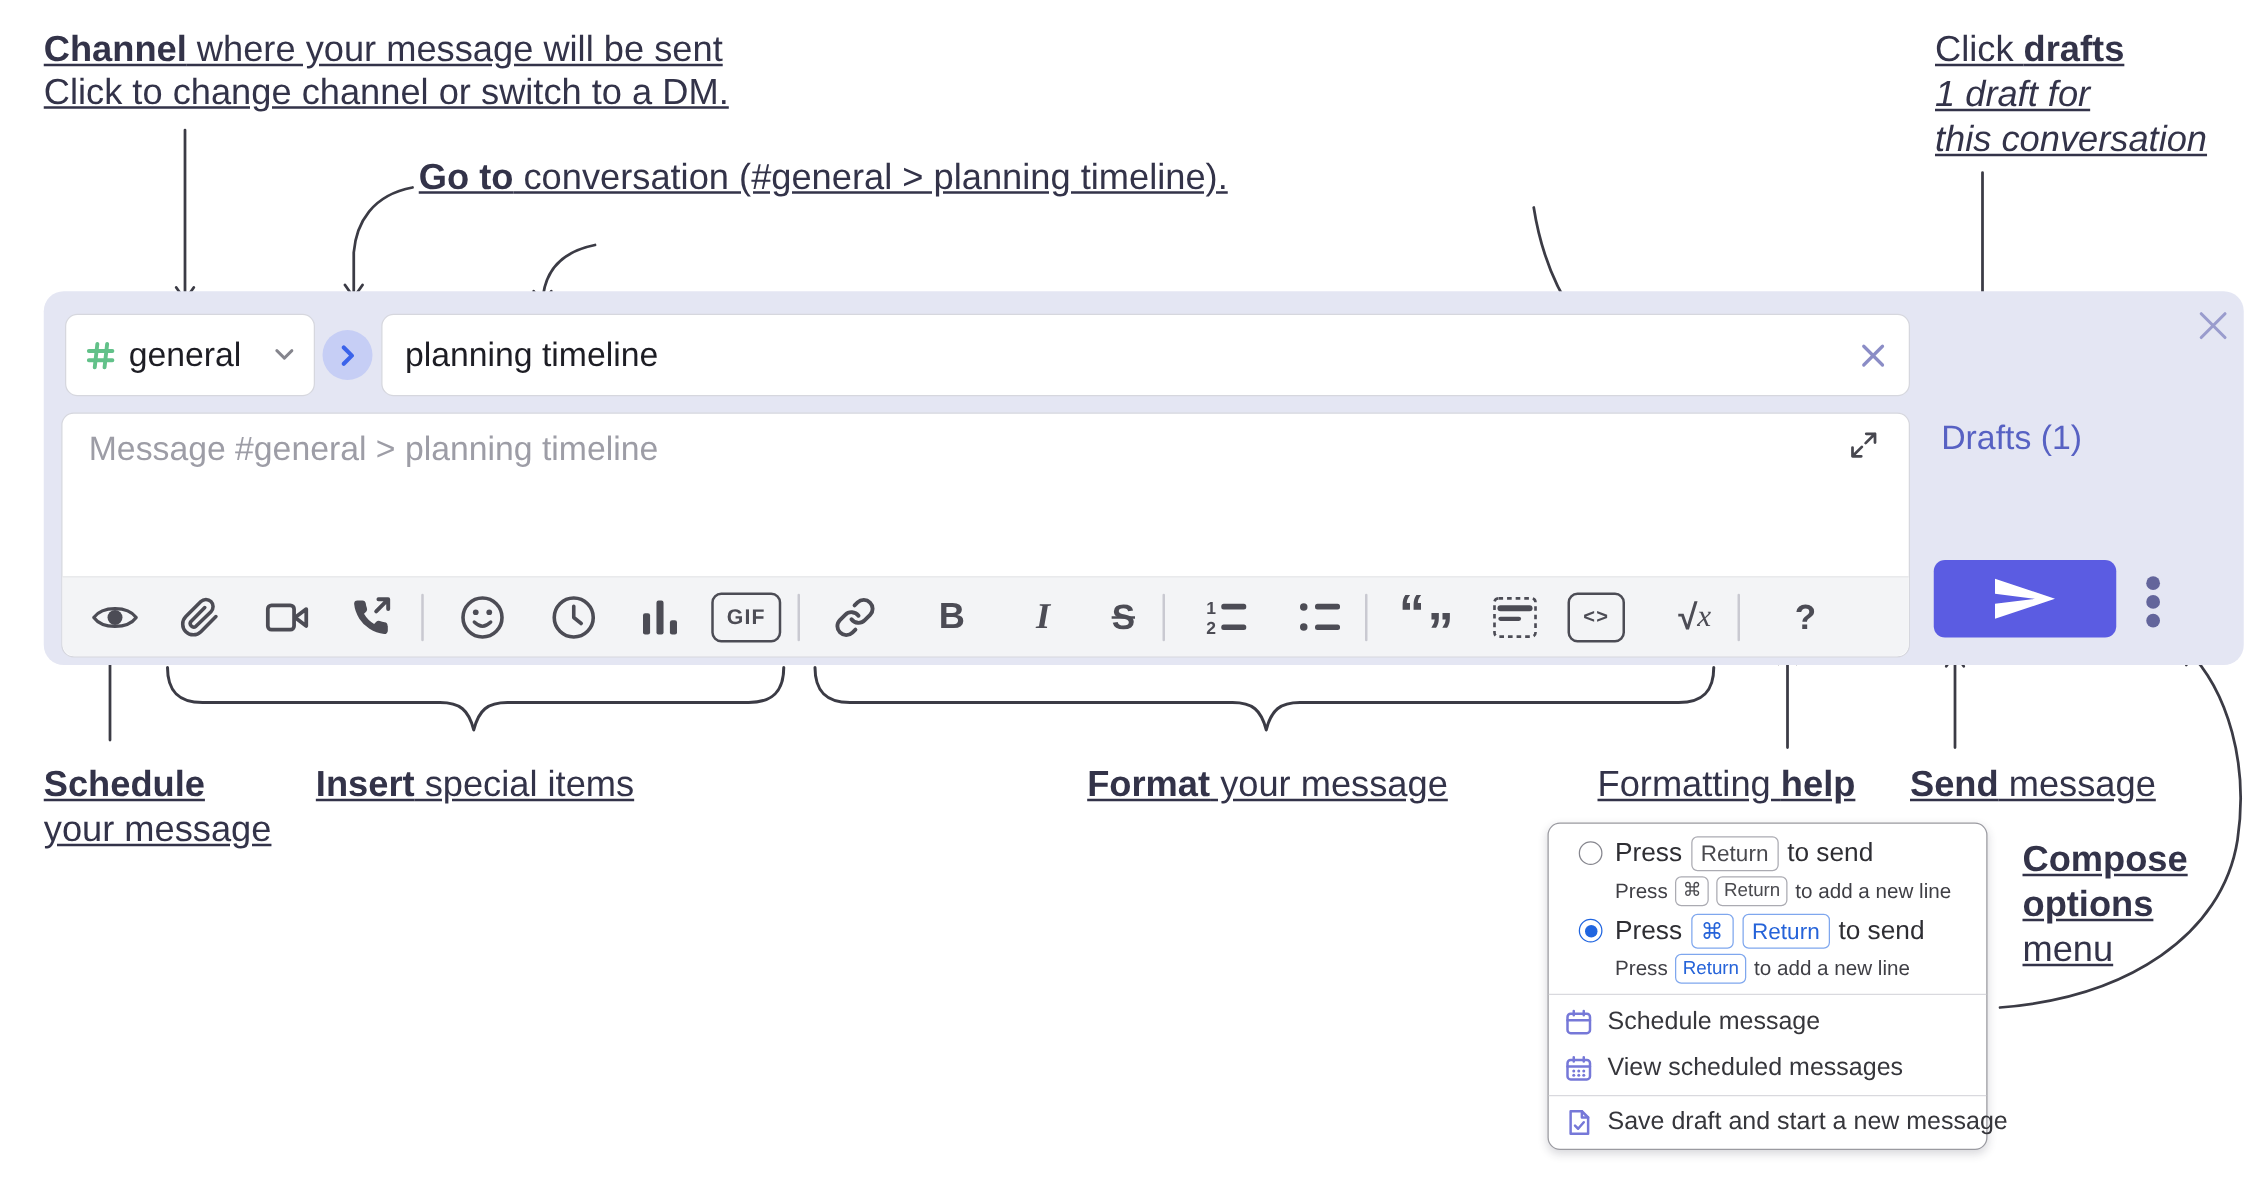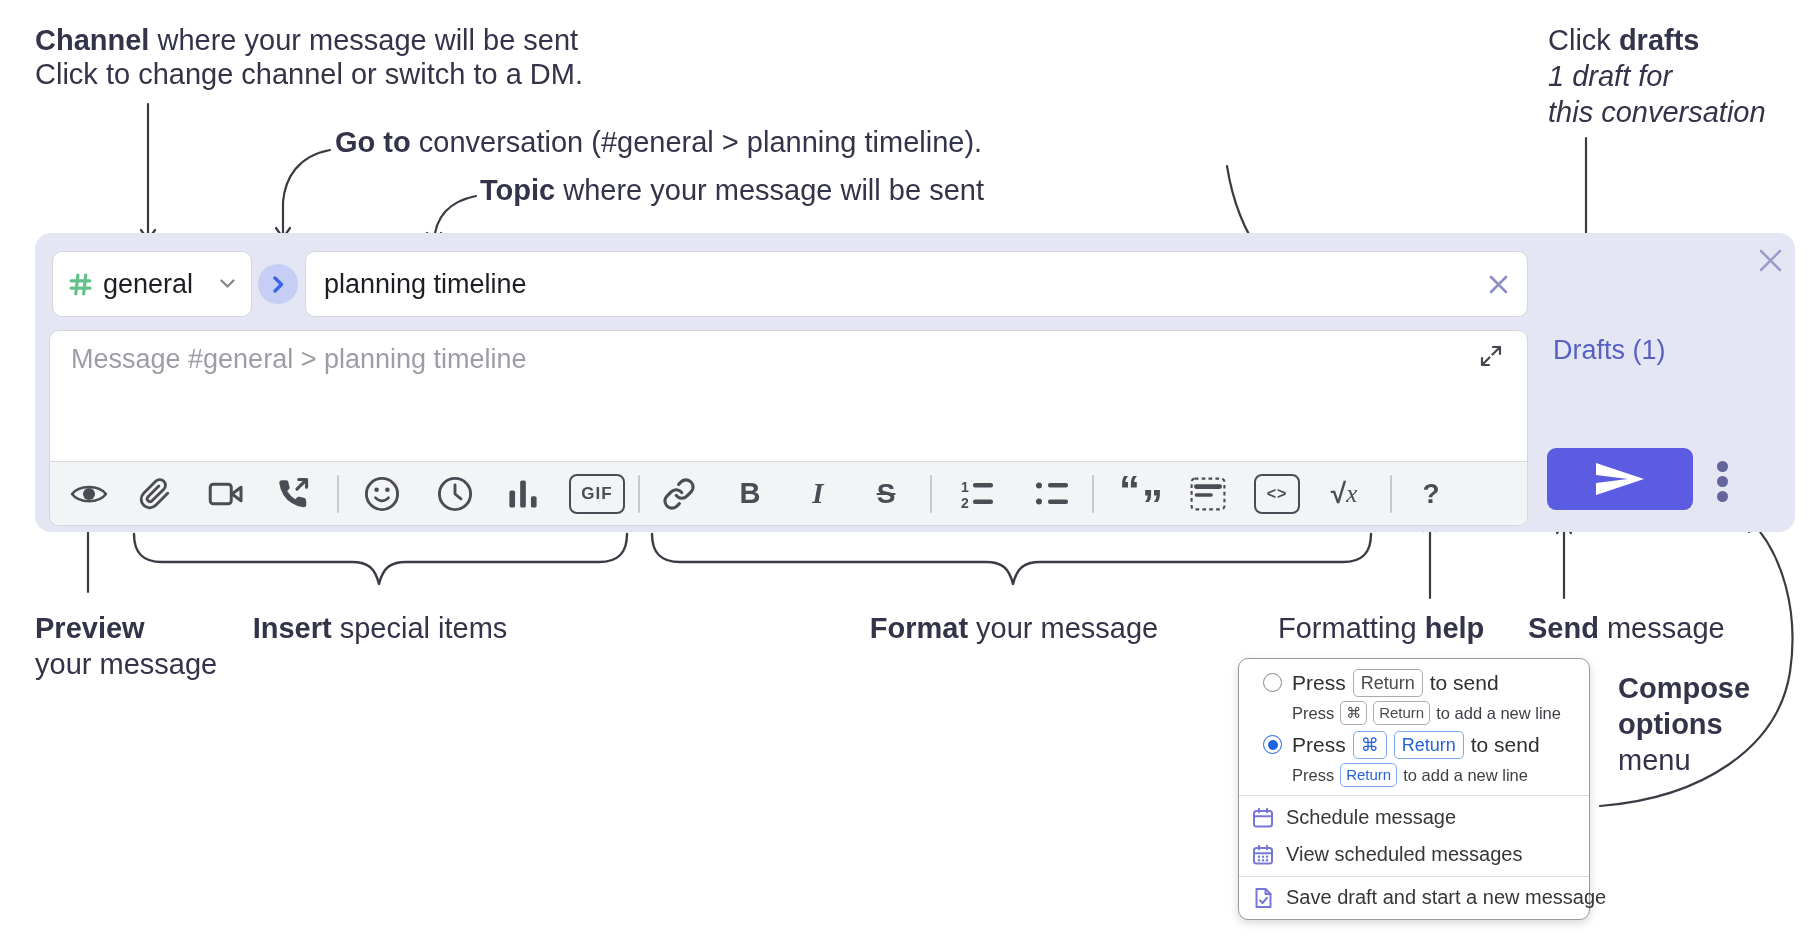--- a/index.html
+++ b/index.html
@@ -1,19 +1,19 @@
 <!DOCTYPE html>
 <html><head>
 <meta charset="utf-8">
 <style>
   html,body{margin:0;padding:0;background:#fff;}
   .stage{position:relative;width:1814px;height:944px;overflow:hidden;
          font-family:"Liberation Sans","DejaVu Sans",sans-serif;color:#333349;}
   
-  .ann{position:absolute;font-size:29px;line-height:36px;color:#333349;white-space:nowrap;}
+  .ann{position:absolute;font-size:29px;line-height:36px;color:#333349;white-space:nowrap;text-decoration:underline;}
   .ann .b{font-weight:700;}
   .ann .i{font-style:italic;}
   .center{transform:translateX(-50%);}
   
   .overlay{position:absolute;left:0;top:0;pointer-events:none;}
   .overlay path{fill:none;stroke:#3b3b45;stroke-width:2.2;stroke-linecap:round;stroke-linejoin:round;}
   .overlay path.brace{stroke-width:2.4;}
   
   .compose{position:absolute;left:35px;top:233px;width:1760px;height:299px;
            background:#e4e6f3;border-radius:16px;}
@@ -25,21 +25,21 @@
   .topic-box{left:270px;top:18px;width:1223px;height:66px;display:flex;align-items:center;padding:0 18px;}
   .topic-box .tval{font-size:27px;color:#1d1d24;flex:1;}
   .close-x{position:absolute;left:1721px;top:13px;width:28px;height:28px;display:flex;align-items:center;justify-content:center;cursor:pointer;}
   .message-box{left:14px;top:97px;width:1479px;height:196px;padding:0;}
   .msg-area{position:absolute;left:0;top:0;right:0;height:117px;}
   .placeholder{position:absolute;left:21px;top:13px;font-size:27px;color:#9d9da6;}
   .expand-btn{position:absolute;right:22px;top:13px;width:26px;height:26px;cursor:pointer;}
   .toolbar{position:absolute;left:0;bottom:0;right:0;height:63px;background:#f3f4f6;
            border-top:1px solid #d9dade;border-radius:0 0 10px 10px;}
   .tool{position:absolute;top:50%;transform:translateY(-50%);width:44px;height:44px;
-        display:flex;align-items:center;justify-content:center;color:#4c4c55;cursor:pointer;}
+        display:flex;align-items:center;justify-content:flex-end;color:#4c4c55;cursor:pointer;}
   .tdiv{position:absolute;top:50%;transform:translateY(-50%);width:2px;height:38px;background:#c9c9d1;border-radius:1px;}
   .glyphB{font-size:29px;font-weight:800;}
   .glyphI{font-size:29px;font-weight:600;font-style:italic;font-family:"Liberation Serif","DejaVu Serif",serif;}
   .glyphS{font-size:28px;font-weight:700;text-decoration:line-through;}
   .gif-box{width:54px;height:36px;border:2.5px solid #4c4c55;border-radius:8px;display:flex;align-items:center;justify-content:center;
            font-size:17px;font-weight:700;letter-spacing:1px;}
   .code-box{width:46px;height:36px;border:2.5px solid #4c4c55;border-radius:8px;display:flex;align-items:center;justify-content:center;
             font-size:16px;font-weight:700;letter-spacing:1px;}
   .quote-wrap{position:relative;width:46px;height:40px;font-weight:700;}
   .quote-wrap span{position:absolute;font-size:42px;line-height:42px;}
@@ -91,23 +91,20 @@
     <path class="brace" d="M652,534 C652,552 660,562 680,562 L986,562 C1002,562 1009,568 1013,584 C1017,568 1024,562 1040,562 L1343,562 C1363,562 1371,552 1371,534"></path>
   </svg>
 
   <div class="ann" style="left:35px;top:22px">
     <span class="b">Channel</span><span> where your message will be sent</span>
   </div>
   <div class="ann i" style="left:35px;top:56px">Click to change channel or switch to a DM.</div>
   <div class="ann" style="left:335px;top:124px">
     <span class="b">Go to</span><span> conversation (#general &gt; planning timeline).</span>
   </div>
-  <div class="ann" style="left:480px;top:172px">
-    <span class="b">Topic</span><span> where your message will be sent</span>
-  </div>
   <div class="ann" style="left:1548px;top:22px">
     <div><span>Click </span><span class="b">drafts</span></div>
     <div class="i">1 draft for</div>
     <div class="i">this conversation</div>
   </div>
 
   <div class="compose">
 
     <div class="whitebox channel-box">
       <svg width="23" height="23" viewBox="0 0 22 22">
@@ -281,21 +278,21 @@
     </div>
 
     <div class="ellipsis">
       <i></i>
         <i></i>
         <i></i>
     </div>
   </div>
 
   <div class="ann" style="left:35px;top:610px">
-    <div class="b">Preview</div>
+    <div class="b">Schedule</div>
     <div>your message</div>
   </div>
   <div class="ann center" style="left:380px;top:610px">
     <span class="b">Insert</span><span> special items</span>
   </div>
   <div class="ann" style="left:1278px;top:610px">
     <span>Formatting </span><span class="b">help</span>
   </div>
   <div class="ann center" style="left:1014px;top:610px">
     <span class="b">Format</span><span> your message</span>

